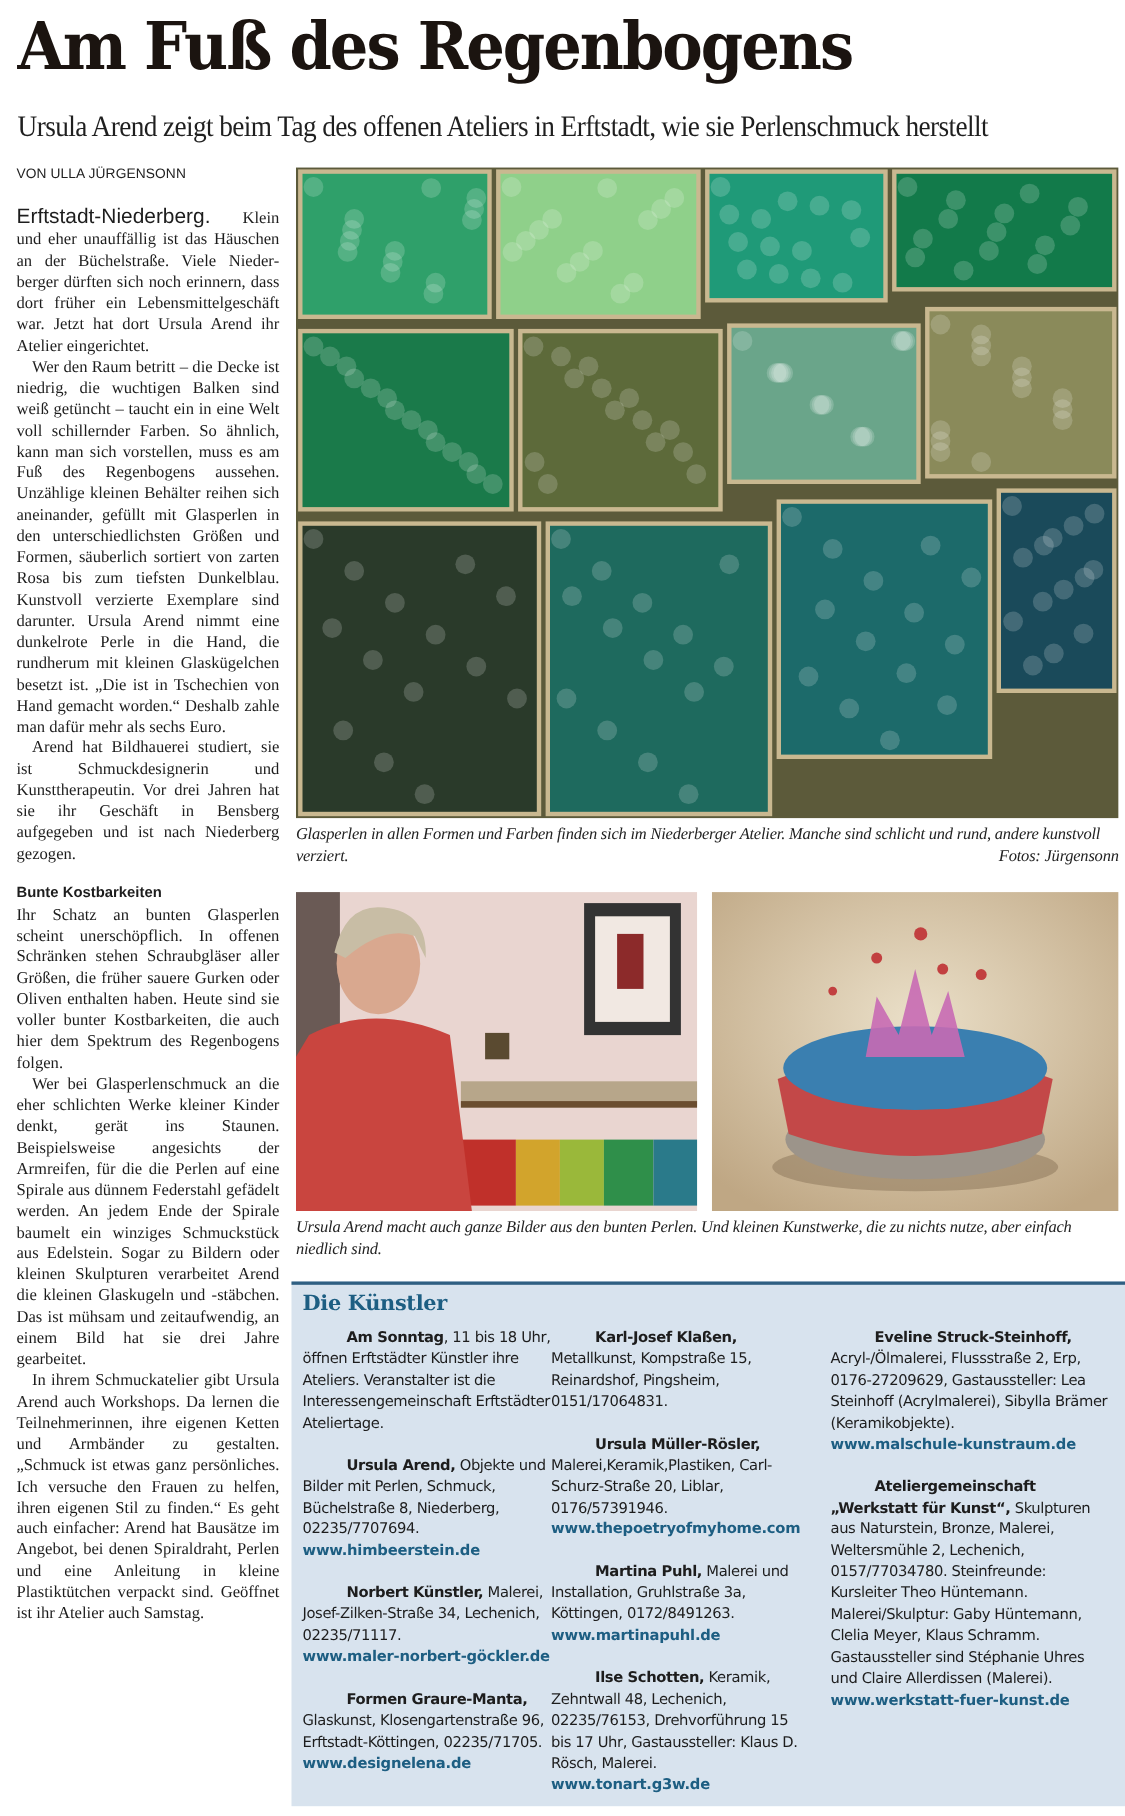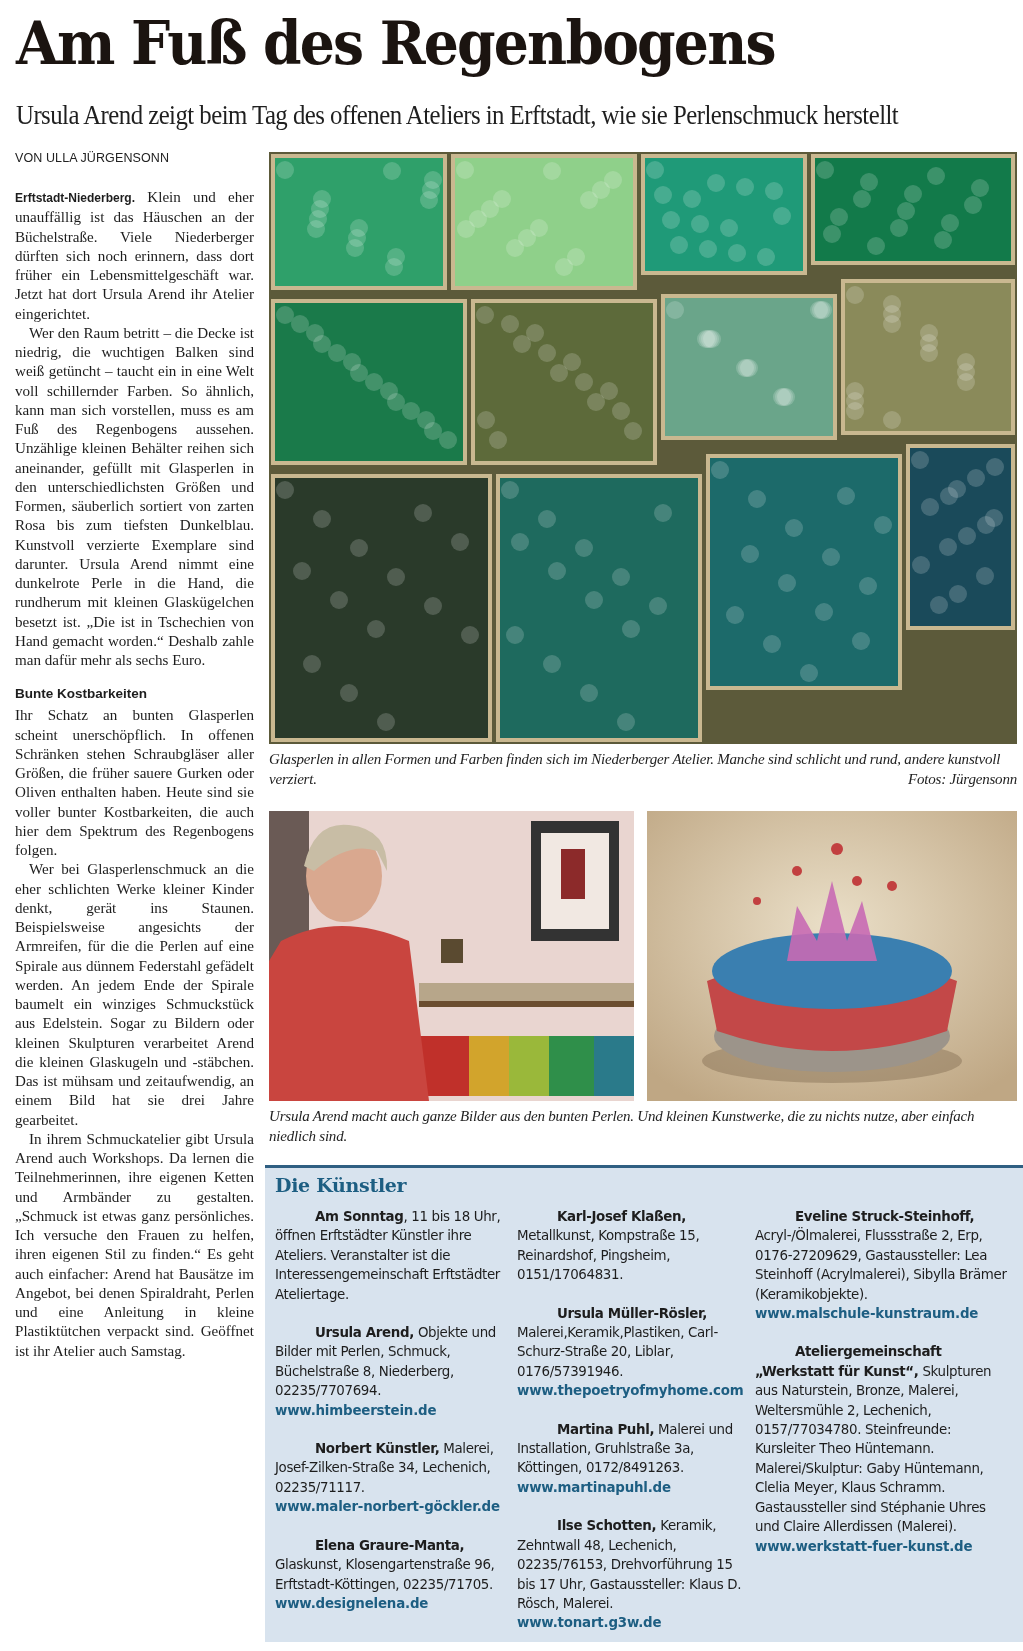--- a/index.html
+++ b/index.html
@@ -21,21 +21,21 @@
     font-family: "Liberation Sans", sans-serif; font-size: 12.5px; line-height: 16px;
     color: #222; letter-spacing: 0.1px;
   }
   .body-col {
     position: absolute; left: 15px; top: 188px; width: 239px;
     font-family: "Liberation Serif", serif; font-size: 15.1px; line-height: 19.25px;
     color: #1d1d1d; text-align: justify; hyphens: manual;
   }
   .body-col p { margin: 0; text-indent: 14px; }
   .body-col p.first { text-indent: 0; }
-  .body-col .dateline { font-family: "Liberation Sans", sans-serif; font-weight: bold; font-size: 12px; }
+  .body-col .dateline { font-family: "Liberation Sans", sans-serif; font-weight: normal; font-size: 19px; }
   .body-col h3 {
     margin: 14px 0 3px 0; font-family: "Liberation Sans", sans-serif; font-weight: bold;
     font-size: 13.5px; line-height: 19px; color: #1d1d1d;
   }
   .body-col p.after-h { text-indent: 0; }
   .photo { position: absolute; overflow: hidden; }
   .photo svg { display: block; width: 100%; height: 100%; }
   .caption {
     position: absolute; font-family: "Liberation Serif", serif; font-style: italic;
     font-size: 15px; line-height: 20px; color: #222; letter-spacing: -0.2px;
@@ -46,36 +46,37 @@
     background: #d8e3ee; border-top: 3px solid #2f5f82;
     font-family: "DejaVu Sans", sans-serif; font-size: 13.4px; line-height: 19.4px; color: #1d1d1d; padding-left: 36px;
   }
   .info-box .box-title {
     position: absolute; left: 10px; top: 8px;
     font-family: "DejaVu Serif", serif; font-weight: bold; font-size: 19px; color: #1d5e82;
     letter-spacing: -0.3px;
   }
   .info-col { position: absolute; top: 39px; width: 232px; }
   .info-col.c1 { left: 10px; }
-  .info-col.c2 { left: 252px; }
+  .info-col.c2 { left: 236px; }
   .info-col.c3 { left: 490px; width: 252px; }
   .entry { margin-bottom: 19px; letter-spacing: -0.35px; }
   .entry b { font-weight: bold; margin-left: 40px; }
   .entry .url { display: block; color: #1d5e82; font-weight: bold; letter-spacing: -0.2px; }
 </style>
 </head>
 <body>
 
 <div class="headline">Am Fuß des Regenbogens</div>
 <div class="subline">Ursula Arend zeigt beim Tag des offenen Ateliers in Erftstadt, wie sie Perlenschmuck herstellt</div>
 <div class="byline">VON ULLA JÜRGENSONN</div>
 
 <div class="body-col">
   <p class="first"><span class="dateline">Erftstadt-Niederberg.</span> <span>Klein und eher unauffällig ist das Häuschen an der Büchelstraße. Viele Nieder­berger dürften sich noch erinnern, dass dort früher ein Lebensmittel­geschäft war. Jetzt hat dort Ursula Arend ihr Atelier eingerichtet.</span></p>
   <p>Wer den Raum betritt – die De­cke ist niedrig, die wuchtigen Bal­ken sind weiß getüncht – taucht ein in eine Welt voll schillernder Far­ben. So ähnlich, kann man sich vorstellen, muss es am Fuß des Re­genbogens aussehen. Unzählige kleinen Behälter reihen sich anein­ander, gefüllt mit Glasperlen in den unterschiedlichsten Größen und Formen, säuberlich sortiert von zarten Rosa bis zum tiefsten Dunkelblau. Kunstvoll verzierte Exemplare sind darunter. Ursula Arend nimmt eine dunkelrote Per­le in die Hand, die rundherum mit kleinen Glaskügelchen besetzt ist. „Die ist in Tschechien von Hand gemacht worden.“ Deshalb zahle man dafür mehr als sechs Euro.</p>
+  <p>Arend hat Bildhauerei studiert, sie ist Schmuckdesignerin und Kunsttherapeutin. Vor drei Jahren hat sie ihr Geschäft in Bensberg aufgegeben und ist nach Nieder­berg gezogen.</p>
   <h3>Bunte Kostbarkeiten</h3>
   <p class="after-h">Ihr Schatz an bunten Glasperlen scheint unerschöpflich. In offenen Schränken stehen Schraubgläser aller Größen, die früher sauere Gurken oder Oliven enthalten ha­ben. Heute sind sie voller bunter Kostbarkeiten, die auch hier dem Spektrum des Regenbogens fol­gen.</p>
   <p>Wer bei Glasperlenschmuck an die eher schlichten Werke kleiner Kinder denkt, gerät ins Staunen. Beispielsweise angesichts der Armreifen, für die die Perlen auf eine Spirale aus dünnem Feder­stahl gefädelt werden. An jedem Ende der Spirale baumelt ein win­ziges Schmuckstück aus Edelstein. Sogar zu Bildern oder kleinen Skulpturen verarbeitet Arend die kleinen Glaskugeln und -stäbchen. Das ist mühsam und zeitaufwen­dig, an einem Bild hat sie drei Jah­re gearbeitet.</p>
   <p>In ihrem Schmuckatelier gibt Ursula Arend auch Workshops. Da lernen die Teilnehmerinnen, ihre eigenen Ketten und Armbänder zu gestalten. „Schmuck ist etwas ganz persönliches. Ich versuche den Frauen zu helfen, ihren eige­nen Stil zu finden.“ Es geht auch einfacher: Arend hat Bausätze im Angebot, bei denen Spiraldraht, Perlen und eine Anleitung in kleine Plastiktütchen verpackt sind. Ge­öffnet ist ihr Atelier auch Samstag.</p>
 </div>
 
 <div class="photo" style="left:269px;top:152px;width:748px;height:592px;">
   <svg viewBox="0 0 748 592" preserveAspectRatio="none">
     <rect width="748" height="592" fill="#5c5a3a"></rect>
     <g id="bead-boxes">
@@ -311,21 +312,21 @@
 </div>
 <div class="caption" style="left:269px;top:1106px;width:748px;font-style:italic;">Ursula Arend macht auch ganze Bilder aus den bunten Perlen. Und kleinen Kunstwerke, die zu nichts nutze, aber einfach niedlich sind.</div>
 
 <div class="info-box">
   <div class="box-title">Die Künstler</div>
 
   <div class="info-col c1">
     <div class="entry"><b>Am Sonntag</b><span>, 11 bis 18 Uhr, öffnen Erftstädter Künstler ihre Ateliers. Veranstalter ist die Interessenge­meinschaft Erftstädter Atelierta­ge.</span></div>
     <div class="entry"><b>Ursula Arend,</b><span> Objekte und Bilder mit Perlen, Schmuck, Büchelstra­ße 8, Niederberg, 02235/7707694.</span><a class="url">www.himbeerstein.de</a></div>
     <div class="entry"><b>Norbert Künstler,</b><span> Malerei, Josef-Zilken-Straße 34, Lechenich, 02235/71117.</span><a class="url">www.maler-norbert-göckler.de</a></div>
-    <div class="entry"><b>Elena Graure-Manta,</b><span> Glaskunst, Klosengartenstraße 96, Erftstadt-Köttingen, 02235/71705.</span><a class="url">www.designelena.de</a></div>
+    <div class="entry"><b>Formen Graure-Manta,</b><span> Glaskunst, Klosengartenstraße 96, Erftstadt-Köttingen, 02235/71705.</span><a class="url">www.designelena.de</a></div>
   </div>
 
   <div class="info-col c2">
     <div class="entry"><b>Karl-Josef Klaßen,</b><span> Metallkunst, Kompstraße 15, Reinardshof, Pingsheim, 0151/17064831.</span></div>
     <div class="entry"><b>Ursula Müller-Rösler,</b><span> Malerei,Ke­ramik,Plastiken, Carl-Schurz-Stra­ße 20, Liblar, 0176/57391946.</span><a class="url">www.thepoetryofmyhome.com</a></div>
     <div class="entry"><b>Martina Puhl,</b><span> Malerei und Instal­lation, Gruhlstraße 3a, Köttingen, 0172/8491263.</span><a class="url">www.martinapuhl.de</a></div>
     <div class="entry"><b>Ilse Schotten,</b><span> Keramik, Zehnt­wall 48, Lechenich, 02235/76153, Drehvorführung 15 bis 17 Uhr, Gastaussteller: Klaus D. Rösch, Ma­lerei.</span><a class="url">www.tonart.g3w.de</a></div>
   </div>
 
   <div class="info-col c3">

